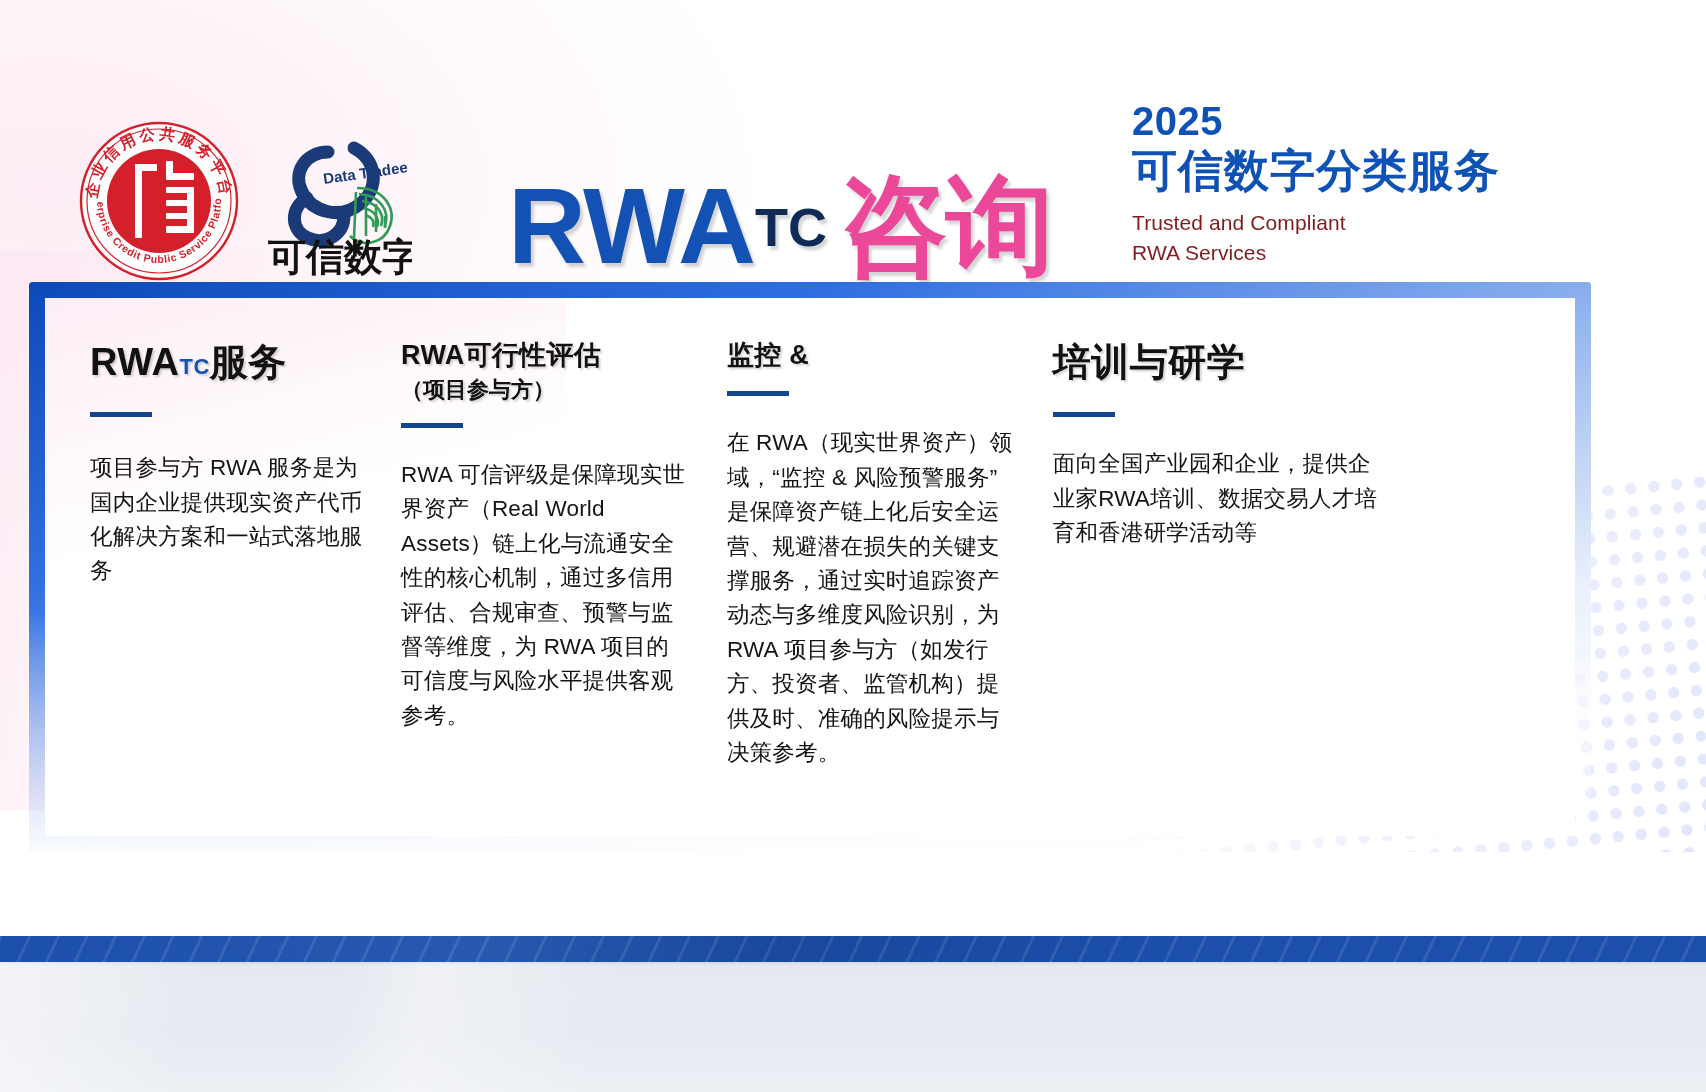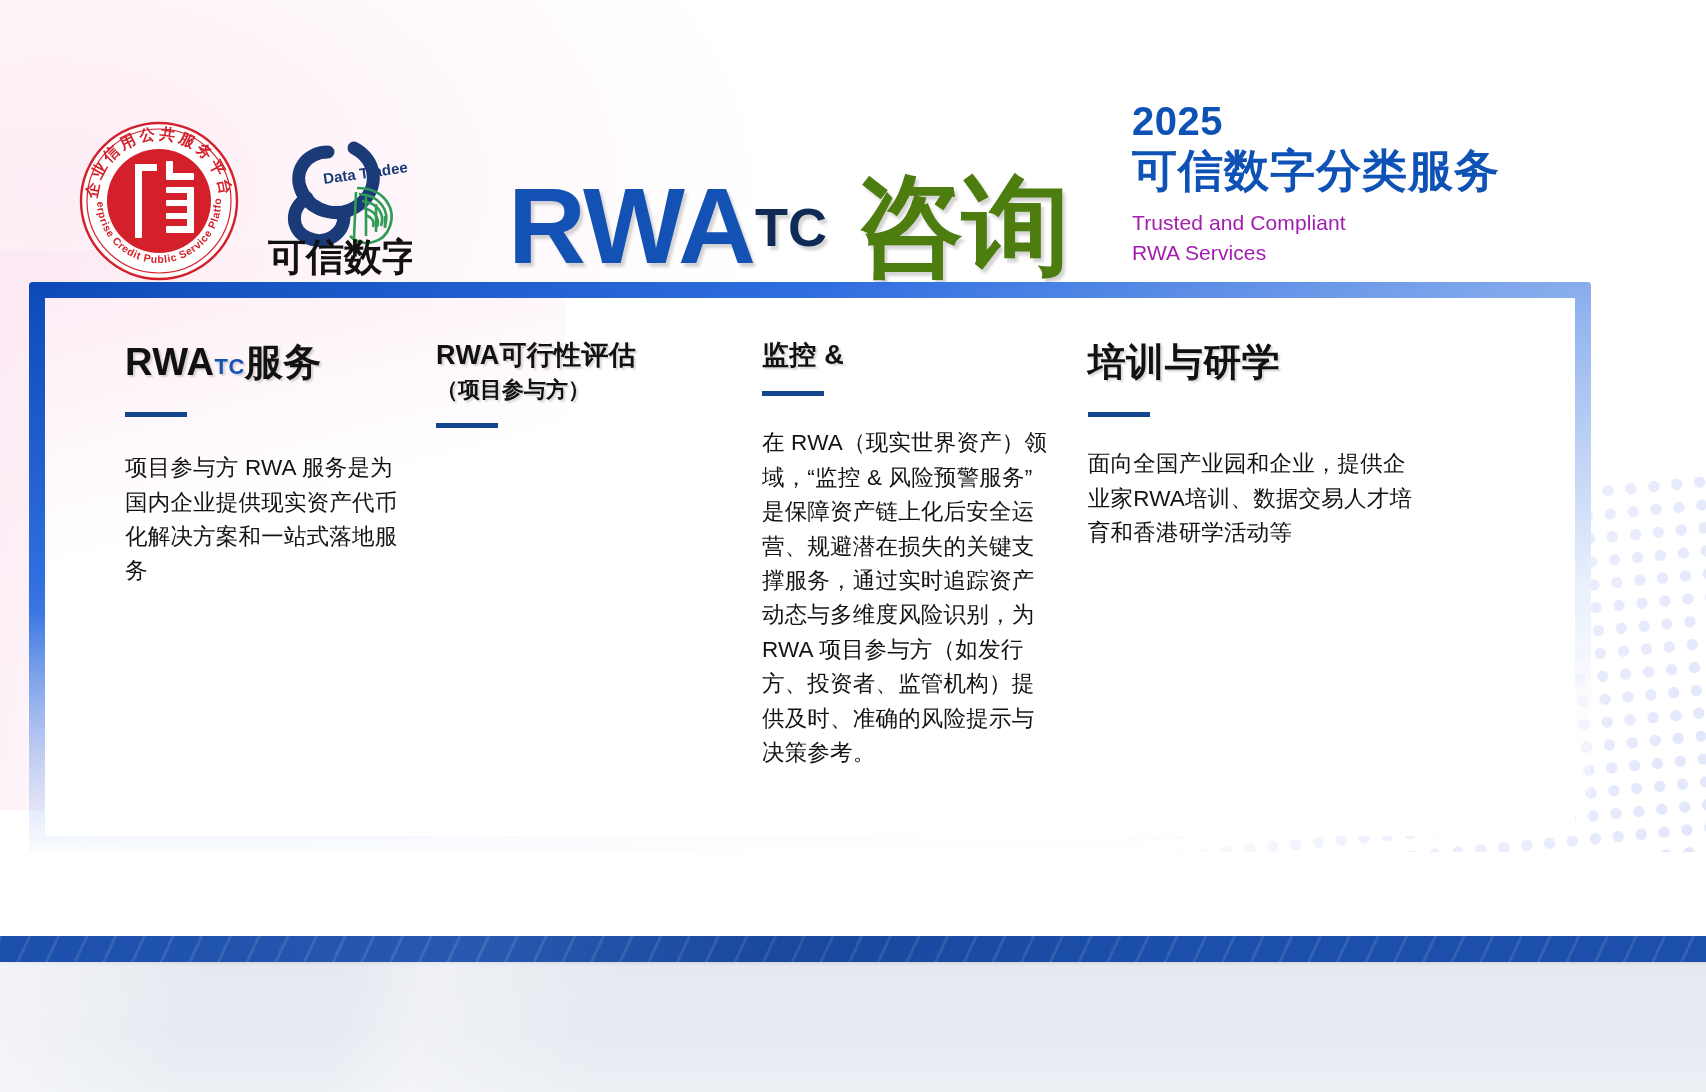--- a/index.html
+++ b/index.html
@@ -59,32 +59,32 @@
   
   .title-main {
     position:absolute; left:508px; top:172px;
     font-size:108px; font-weight:700; line-height:1;
     letter-spacing:-1px;
     white-space:nowrap;
     text-shadow:3px 4px 3px rgba(0,0,0,.17);
   }
   .title-main .rwa { color:#1352b4; }
   .title-main .tc  { color:#0e2a55; font-size:54px; vertical-align:17px; letter-spacing:0; }
-  .title-main .cn  { color:#4d7c0f; margin-left:28px; }
+  .title-main .cn  { color:#ec4899; margin-left:12px; }
 
   
   .hdr-right { position:absolute; left:1132px; top:100px; }
   .hdr-year {
     font-size:40px; font-weight:700; color:#0f52b5; line-height:1.05; letter-spacing:.5px;
   }
   .hdr-cn {
     font-size:45px; font-weight:700; color:#0f52b5; line-height:1.22; letter-spacing:1px; margin-top:2px;
   }
   .hdr-en {
-    font-size:21px; color:#a21caf; line-height:1.42; margin-top:9px; letter-spacing:.1px;
+    font-size:21px; color:#7f1d1d; line-height:1.42; margin-top:9px; letter-spacing:.1px;
   }
 
   
   #frame {
     position:absolute; left:29px; top:282px; width:1562px; height:570px;
     border-radius:3px;
     padding:16px;
     background:linear-gradient(160deg,#0c49b8 0%, #2f6ee0 26%, #9fbdf0 56%, #e9f0fc 76%, #ffffff 92%);
     -webkit-mask-image:linear-gradient(to bottom, #000 0%, #000 58%, rgba(0,0,0,.35) 86%, rgba(0,0,0,.05) 100%);
     mask-image:linear-gradient(to bottom, #000 0%, #000 58%, rgba(0,0,0,.35) 86%, rgba(0,0,0,.05) 100%);
@@ -96,21 +96,20 @@
   #frame-tint {
     position:absolute; left:45px; top:298px; width:520px; height:300px;
     background:linear-gradient(165deg, rgba(253,236,245,.9) 0%, rgba(255,255,255,0) 62%);
     pointer-events:none;
   }
 
   
   #cols {
     position:absolute; left:45px; top:298px; width:1348px; height:538px;
     display:flex;
-    margin-left:35px;
   }
   .col { position:relative; padding-top:42px; }
   .col.c1 { width:380px; padding-left:45px; padding-right:18px; }
   .col.c2 { width:370px; padding-left:18px; padding-right:18px; }
   .col.c3 { width:370px; padding-left:18px; padding-right:18px; }
   .col.c4 { width:410px; padding-left:18px; }
 
   .col-h {
     color:#111111; font-weight:700; line-height:1.16;
     text-shadow:2px 2px 2px rgba(0,0,0,.16);
@@ -250,20 +249,21 @@
         <span>RWA</span><span class="tcsub">TC</span><span>服务</span>
       </div>
       <div class="rule"></div>
       <div class="col-body">项目参与方 RWA 服务是为国内企业提供现实资产代币化解决方案和一站式落地服务</div>
     </div>
 
     <div class="col c2">
       <div class="col-h h-md">RWA可行性评估</div>
       <div class="col-h h-sub">（项目参与方）</div>
       <div class="rule"></div>
+      <div class="col-body">RWA 可信评级是保障现实世界资产（Real World Assets）链上化与流通安全性的核心机制，通过多信用评估、合规审查、预警与监督等维度，为 RWA 项目的可信度与风险水平提供客观参考。</div>
     </div>
 
     <div class="col c3">
       <div class="col-h h-md">
         <div>监控 &amp;</div>
       </div>
       <div class="rule"></div>
       <div class="col-body">在 RWA（现实世界资产）领域，“监控 &amp; 风险预警服务” 是保障资产链上化后安全运营、规避潜在损失的关键支撑服务，通过实时追踪资产动态与多维度风险识别，为 RWA 项目参与方（如发行方、投资者、监管机构）提供及时、准确的风险提示与决策参考。</div>
     </div>
 

